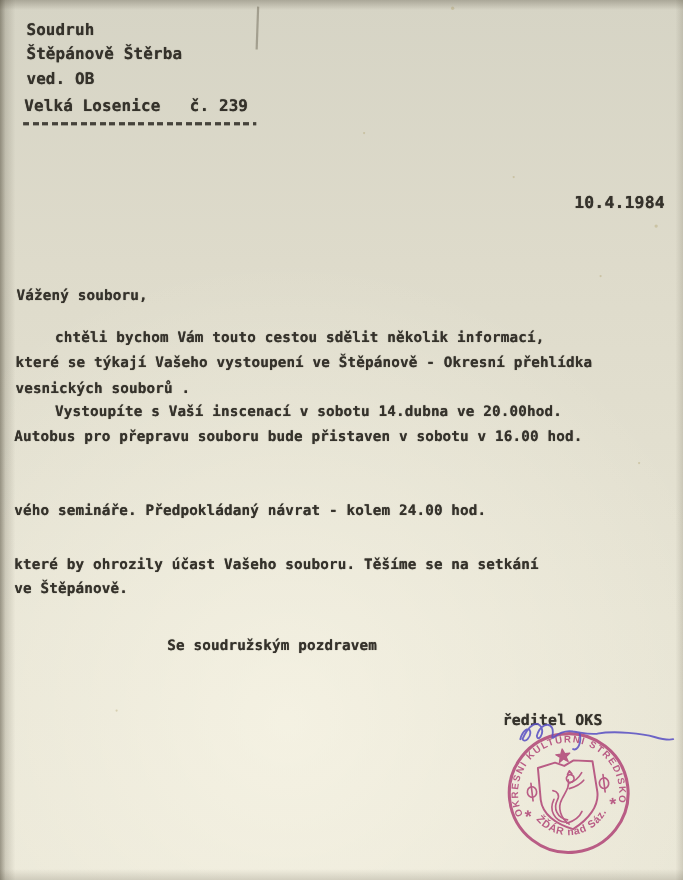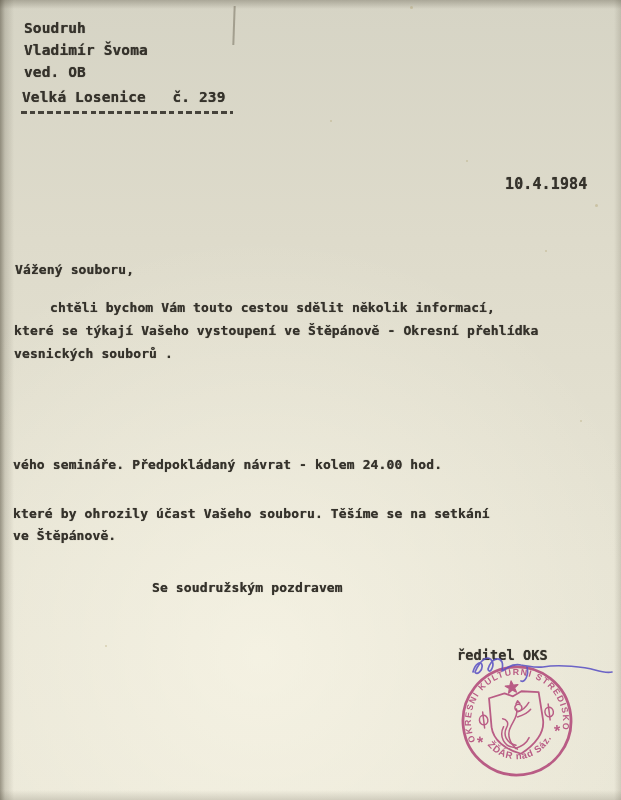--- a/index.html
+++ b/index.html
@@ -19,21 +19,21 @@
   .ink{
     position:absolute;
     color:#35322b;
     font-weight:bold;
     white-space:pre;
     letter-spacing:0.12px;
     text-shadow:0 0 0.7px rgba(45,42,35,0.85);
   }
   .hd{font-size:14.5px;}
   .bd{font-size:13px;}
-  .dt{font-size:15px;}
+  .dt{font-size:15px;margin-left:17px;}
   .sg{font-size:13.5px;}
   .dash-line{
     position:absolute;left:21px;top:111px;width:212px;height:3px;
     background:repeating-linear-gradient(90deg,#35322b 0px,#35322b 5.6px,rgba(0,0,0,0) 5.6px,rgba(0,0,0,0) 8.7px);
     opacity:0.9;
   }
   .scratch{
     position:absolute;left:233px;top:6px;width:1.5px;height:39px;
     background:rgba(100,94,76,0.45);transform:rotate(2deg);
   }
@@ -41,31 +41,33 @@
   .stamp-svg{position:absolute;left:442px;top:646px;filter:blur(0.35px);opacity:0.92;}
   .stamp-svg *{vector-effect:non-scaling-stroke;}
   .sign-svg{position:absolute;left:455px;top:645px;}
 </style>
 </head>
 <body>
 
 <div class="page">
 
   <div class="ink hd" style="left:24px;top:20px">Soudruh</div>
-  <div class="ink hd" style="left:24px;top:42px">Vladimír Švoma</div>
+  <div class="ink hd" style="left:24px;top:42px">Štěpánově Štěrba</div>
   <div class="ink hd" style="left:24px;top:64px">ved. OB</div>
   <div class="ink hd" style="left:22px;top:89px">Velká Losenice   č. 239</div>
   <div class="dash-line"></div>
 
   <div class="ink dt" style="left:505px;top:175px">10.4.1984</div>
 
   <div class="ink bd" style="left:15px;top:262px">Vážený souboru,</div>
   <div class="ink bd" style="left:50px;top:300px">chtěli bychom Vám touto cestou sdělit několik informací,</div>
   <div class="ink bd" style="left:14px;top:323px">které se týkají Vašeho vystoupení ve Štěpánově - Okresní přehlídka</div>
   <div class="ink bd" style="left:14px;top:346px">vesnických souborů .</div>
+  <div class="ink bd" style="left:50px;top:367px">Vystoupíte s Vaší inscenací v sobotu 14.dubna ve 20.00hod.</div>
+  <div class="ink bd" style="left:13px;top:390px">Autobus pro přepravu souboru bude přistaven v sobotu v 16.00 hod.</div>
   <div class="ink bd" style="left:13px;top:457px">vého semináře. Předpokládaný návrat - kolem 24.00 hod.</div>
   <div class="ink bd" style="left:13px;top:506px">které by ohrozily účast Vašeho souboru. Těšíme se na setkání</div>
   <div class="ink bd" style="left:13px;top:528px">ve Štěpánově.</div>
 
   <div class="ink bd" style="left:152px;top:580px">Se soudružským pozdravem</div>
   <div class="ink sg" style="left:457px;top:647px">ředitel OKS</div>
 
   <svg class="stamp-svg" width="150" height="150" viewBox="-75 -75 150 150">
     <g transform="rotate(-7)" stroke="#b5517e" fill="none" stroke-linecap="round" stroke-linejoin="round">
       <circle r="54" stroke-width="2.8"></circle>

